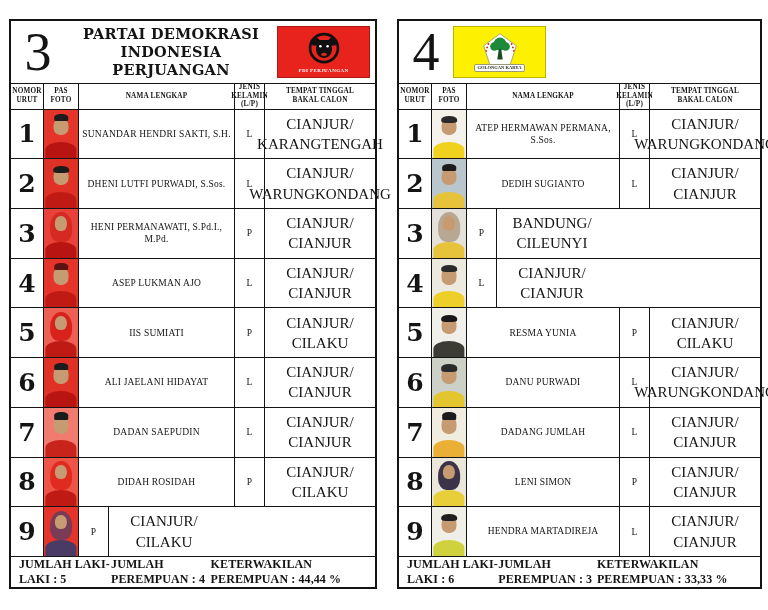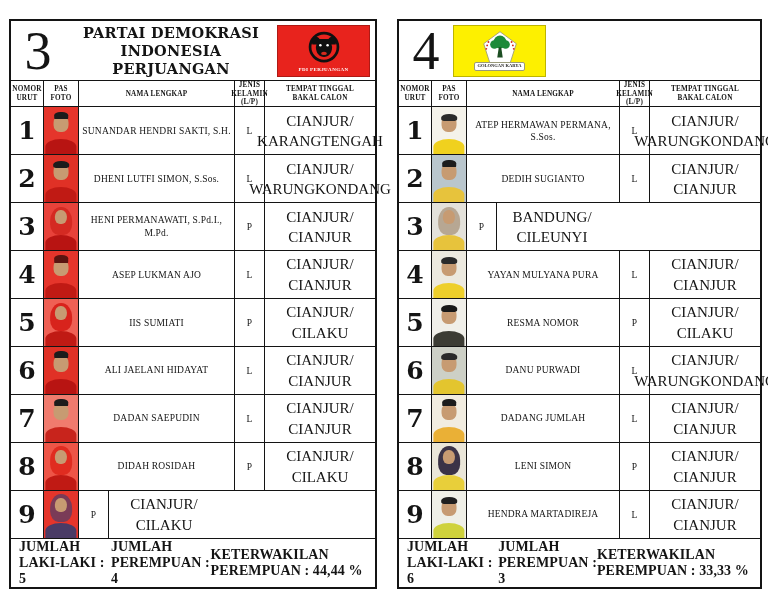--- a/index.html
+++ b/index.html
@@ -57,22 +57,22 @@
             background:var(--phat,#1c1c1c); border-radius:45% 45% 12% 12%; }
   .ph-hair .p-hat { display:block; top:13%; width:46%; height:15%;
             background:var(--phat,#222); border-radius:50% 50% 30% 30%; }
   .ph-hijab .p-hat { display:block; top:7%; width:64%; height:60%;
             background:var(--phat,#900); border-radius:50% 50% 38% 38%; z-index:1; }
   .ph-hijab .p-head { width:36%; height:30%; top:15%; }
   .p-body { position:absolute; bottom:0; left:50%; transform:translateX(-50%);
             width:92%; height:33%; background:var(--pshirt,#999); border-radius:55% 55% 0 0; z-index:2; }
 
   
-  .sum { flex:1; display:flex; align-items:center; justify-content:space-between;
-         padding:0 8px; font-weight:bold; font-size:14px; letter-spacing:.1px; }
+  .sum { flex:1; display:flex; align-items:flex-end; justify-content:space-between;
+         padding:0 8px; font-weight:bold; font-size:12px; letter-spacing:.1px; }
 </style>
 </head>
 <body>
 
 <div class="page">
 
   <div class="tbl" id="t0">
     <div class="phead">
       <div class="pnum">3</div>
       <div class="pname">PARTAI DEMOKRASI
@@ -120,21 +120,21 @@
     </div>
     <div class="row">
       <div class="cell w-no c-no">2</div>
       <div class="cell w-ft">
           <div class="photo ph-hair" style="--pbg: #e03126; --pshirt: #c01a14; --phat: #1c1c1c;">
             <span class="p-hat"></span>
             <span class="p-head"></span>
             <span class="p-body"></span>
           </div>
         </div>
-      <div class="cell w-nm c-nm">DHENI LUTFI SIMON, S.Sos.</div>
+      <div class="cell w-nm c-nm">DHENI LUTFI PURWADI, S.Sos.</div>
       <div class="cell w-lp c-lp">L</div>
       <div class="cell w-tp c-tp">CIANJUR/
 WARUNGKONDANG</div>
     </div>
     <div class="row">
       <div class="cell w-no c-no">3</div>
       <div class="cell w-ft">
           <div class="photo ph-hijab" style="--pbg: #e8423a; --pshirt: #b81412; --phat: #d42a22;">
             <span class="p-hat"></span>
             <span class="p-head"></span>
@@ -314,35 +314,34 @@
     </div>
     <div class="row">
       <div class="cell w-no c-no">4</div>
       <div class="cell w-ft">
           <div class="photo ph-hair" style="--pbg: #ece9df; --pshirt: #eecf2a; --phat: #2a2a2a;">
             <span class="p-hat"></span>
             <span class="p-head"></span>
             <span class="p-body"></span>
           </div>
         </div>
-      <div class="cell w-nm c-nm">YAYAN MULYANA PURA</div>
       <div class="cell w-lp c-lp">L</div>
       <div class="cell w-tp c-tp">CIANJUR/
 CIANJUR</div>
     </div>
     <div class="row">
       <div class="cell w-no c-no">5</div>
       <div class="cell w-ft">
           <div class="photo ph-hair" style="--pbg: #f0efe9; --pshirt: #3c3c34; --phat: #191919;">
             <span class="p-hat"></span>
             <span class="p-head"></span>
             <span class="p-body"></span>
           </div>
         </div>
-      <div class="cell w-nm c-nm">RESMA NOMOR</div>
+      <div class="cell w-nm c-nm">RESMA YUNIA</div>
       <div class="cell w-lp c-lp">P</div>
       <div class="cell w-tp c-tp">CIANJUR/
 CILAKU</div>
     </div>
     <div class="row">
       <div class="cell w-no c-no">6</div>
       <div class="cell w-ft">
           <div class="photo ph-hair" style="--pbg: #cdd0c6; --pshirt: #e3c52e; --phat: #2a2a2a;">
             <span class="p-hat"></span>
             <span class="p-head"></span>

